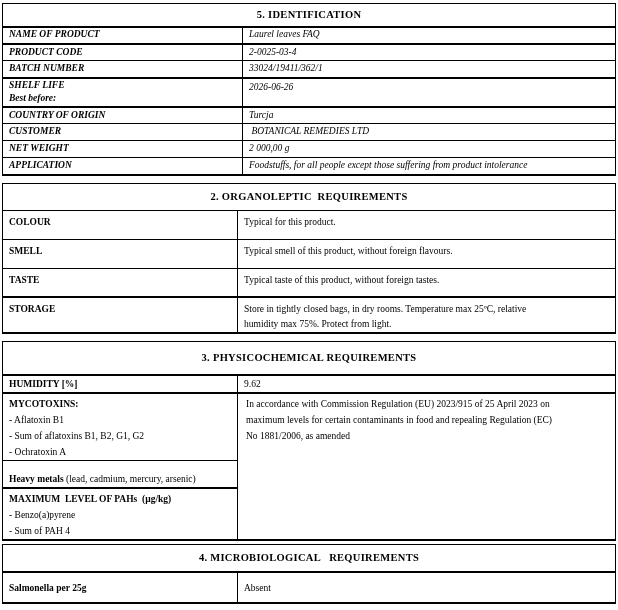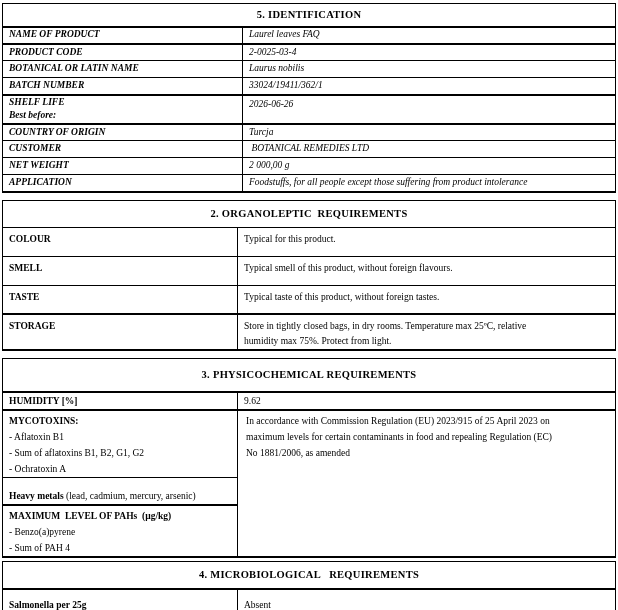--- a/index.html
+++ b/index.html
@@ -90,24 +90,20 @@
       <td colspan="2" class="title-cell pw">5. IDENTIFICATION</td>
     </tr>
     <tr class="row bb2">
       <td class="label pw">NAME OF PRODUCT</td>
       <td class="pw">Laurel leaves FAQ</td>
     </tr>
     <tr class="row">
       <td class="label pw">PRODUCT CODE</td>
       <td class="pw">2-0025-03-4</td>
     </tr>
-    <tr class="row">
-      <td class="label pw">BOTANICAL OR LATIN NAME</td>
-      <td class="pw">Laurus nobilis</td>
-    </tr>
     <tr class="row bb2">
       <td class="label pw">BATCH NUMBER</td>
       <td class="pw">33024/19411/362/1</td>
     </tr>
     <tr class="row row-shelf bb2">
       <td class="label pw">SHELF LIFE
 Best before:</td>
       <td class="pw" style="vertical-align:top; padding-top:2px;">2026-06-26</td>
     </tr>
     <tr class="row">

